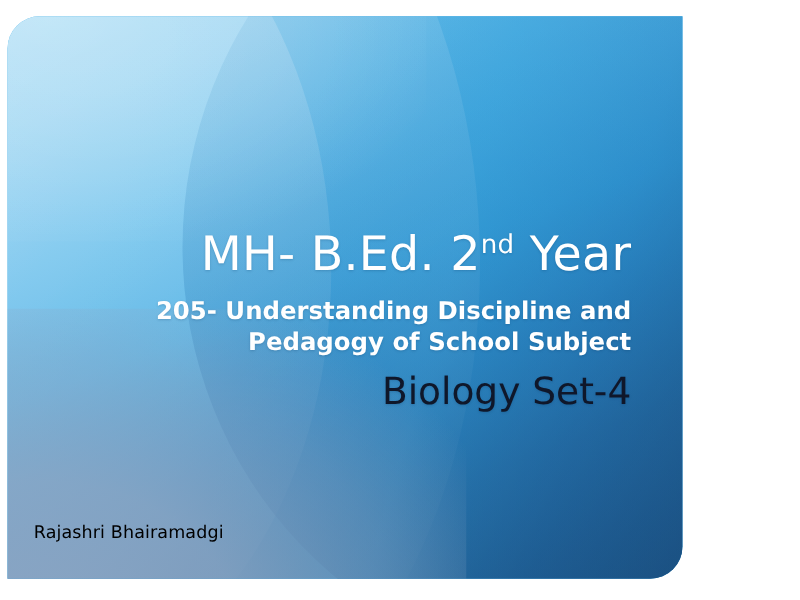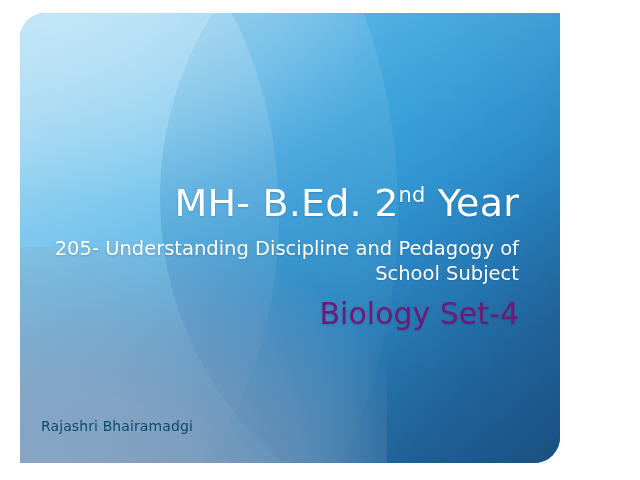--- a/index.html
+++ b/index.html
@@ -18,21 +18,21 @@
   .page {
     position: relative;
     width: 640px;
     height: 480px;
     background: #ffffff;
   }
 
   
   .slide {
     position: absolute;
-    left: 20px;
+    left: 6px;
     top: 13px;
     width: 540px;
     height: 450px;
     overflow: hidden;
     border-top-left-radius: 26px;
     border-bottom-right-radius: 26px;
     background: #3aa9e4;
   }
 
   
@@ -168,45 +168,45 @@
   .title sup {
     font-size: 0.55em;
     vertical-align: super;
     line-height: 0;
   }
 
   .subtitle {
     font-family: "DejaVu Sans", "Liberation Sans", sans-serif;
     font-size: 19.5px;
     line-height: 25px;
-    font-weight: 400;
+    font-weight: 700;
     color: #ffffff;
     text-shadow: 0 1px 2px rgba(10,50,90,0.22);
     margin: 10px 0 0 0;
   }
 
   .setline {
     font-family: "DejaVu Sans", "Liberation Sans", sans-serif;
     font-size: 30px;
     line-height: 38px;
     font-weight: 400;
-    color: #701a75;
+    color: #0f172a;
     text-shadow: 0 1px 2px rgba(10,50,90,0.22);
     margin: 9px 0 0 0;
   }
 
   .author {
     position: absolute;
     left: 21px;
     bottom: 28px;
     font-family: "DejaVu Sans", "Liberation Sans", sans-serif;
     font-size: 14px;
     line-height: 18px;
     font-weight: 400;
-    color: #0c4a6e;
+    color: #000000;
     letter-spacing: 0.1px;
     white-space: nowrap;
   }
 </style>
 </head>
 <body>
 
 <div class="page">
 
   <div class="slide">

